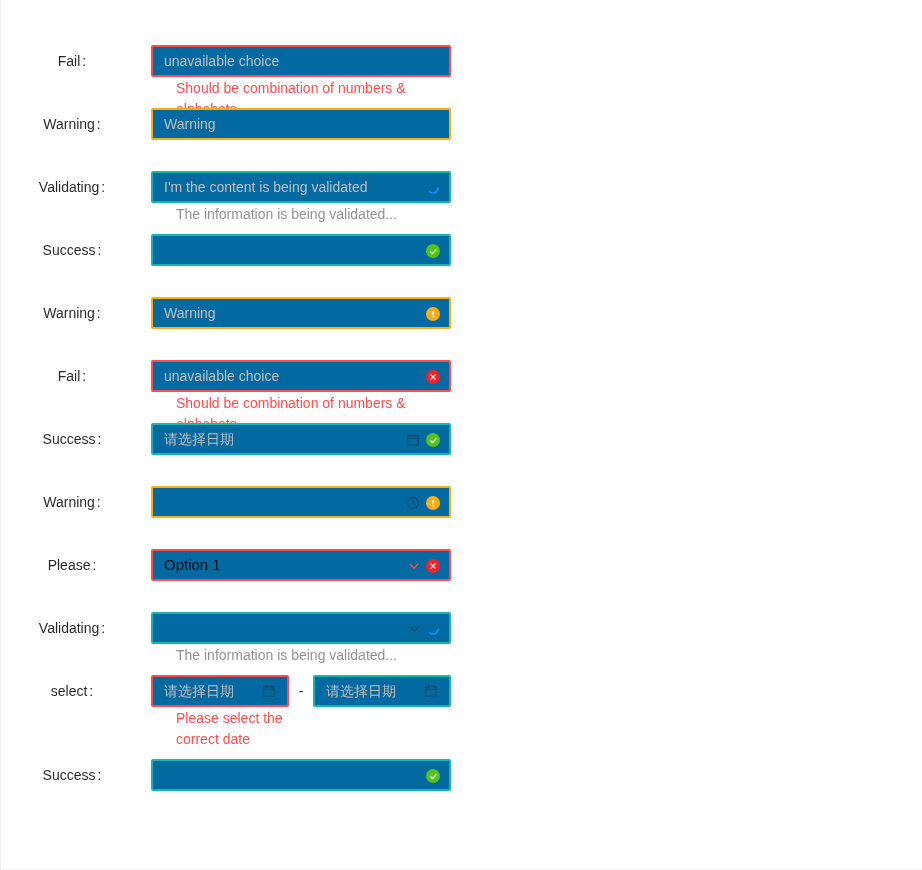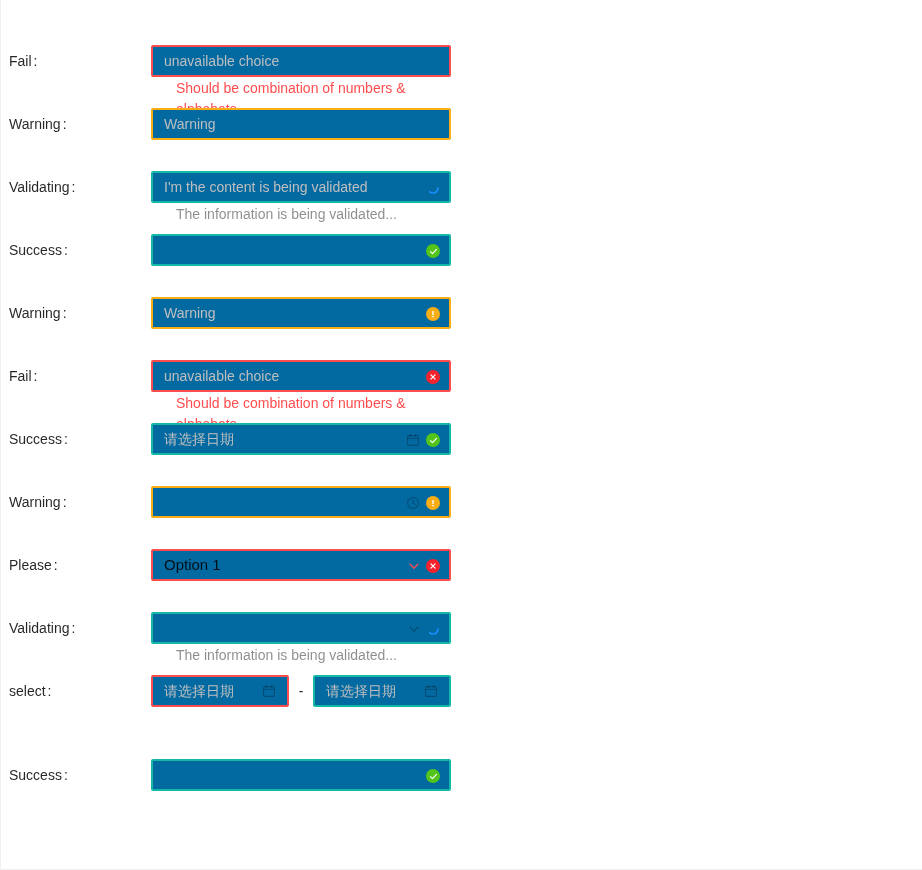--- a/index.html
+++ b/index.html
@@ -33,23 +33,23 @@
 
   
   .row {
     position: absolute;
     left: 0;
     width: 922px;
     height: 0;
   }
   .label {
     position: absolute;
-    left: 8px;
+    left: 0;
     width: 142px;
-    text-align: left;
+    text-align: center;
     font-size: 14px;
     line-height: 32px;
     color: rgba(0,0,0,0.85);
     white-space: nowrap;
     font-family: "Liberation Sans", sans-serif;
   }
   .label .colon {
     margin-left: 2px;
   }
   .control {
@@ -379,20 +379,24 @@
             <span class="ph">请选择日期</span>
             <span class="inline-cal">
               <svg width="14" height="14" viewBox="0 0 14 14">
                   <rect x="1.6" y="2.6" width="10.8" height="9.8" rx="1" fill="none" stroke="currentColor" stroke-width="1.1"></rect>
                   <path d="M1.6 5.4 H12.4" stroke="currentColor" stroke-width="1.1"></path>
                   <path d="M4.3 1.4 V3.4 M9.7 1.4 V3.4" stroke="currentColor" stroke-width="1.1" stroke-linecap="round"></path>
                 </svg>
             </span>
           </div>
         </div>
+        <div class="help err narrow">
+          <div>Please select the</div>
+          <div>correct date</div>
+        </div>
       </div>
     </div>
 
     <div class="row" style="top:759px">
       <div class="label"><span>Success</span><span class="colon">:</span></div>
       <div class="control">
         <div class="inp wide-pad">
           <span class="ph"></span>
           <span class="suffix">
             <span class="badge ok">

